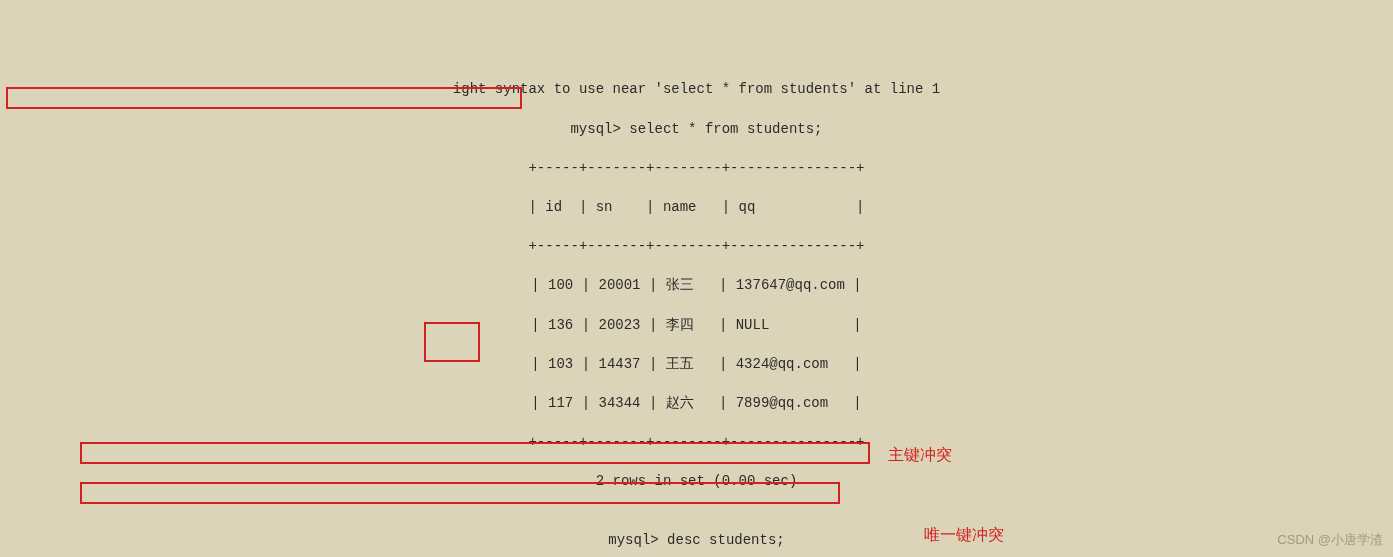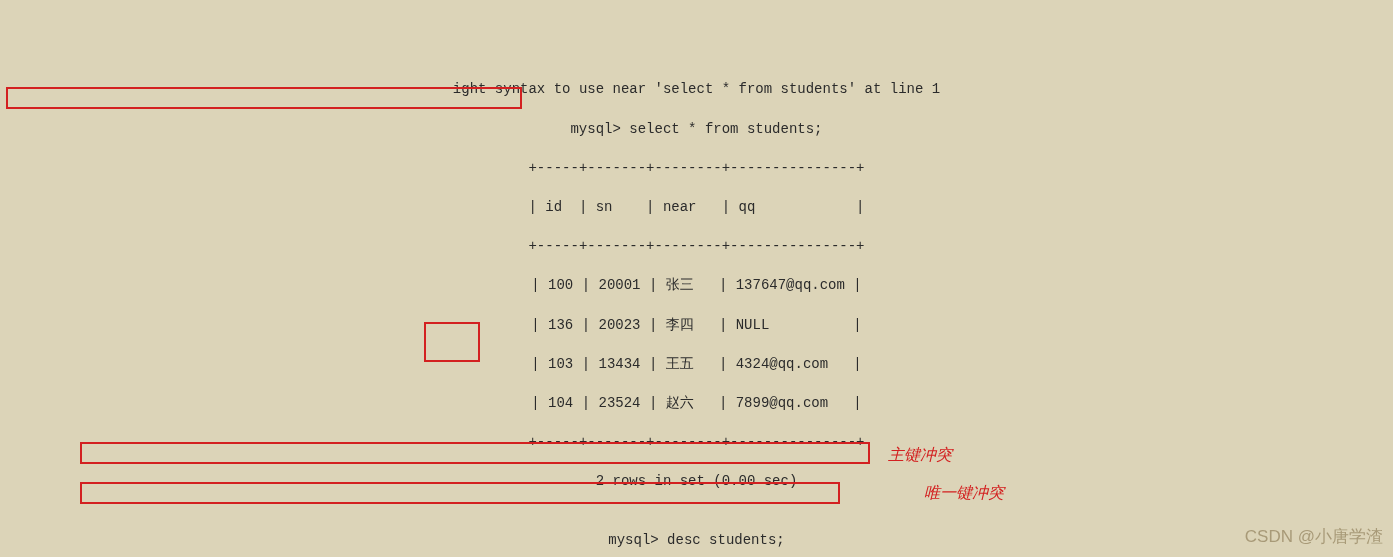--- a/index.html
+++ b/index.html
@@ -30,46 +30,45 @@
       border: 2px solid #d32020;
       background: transparent;
       pointer-events: none;
     }
     .annotation {
       position: absolute;
       color: #d32020;
       font-size: 16px;
       font-family: 'SimSun', 'Microsoft YaHei', sans-serif;
       white-space: nowrap;
-      font-style: italic;
     }
     .watermark {
       position: absolute;
       right: 10px;
       bottom: 8px;
       color: #a89a78;
-      font-size: 17px;
+      font-size: 13px;
       font-family: 'Microsoft YaHei', sans-serif;
       white-space: nowrap;
     }
   </style>
 </head>
 <body>
 
 
 
 <div class="line">ight syntax to use near 'select * from students' at line 1</div>
 <div class="line">mysql&gt; select * from students;</div>
 <div class="line">+-----+-------+--------+---------------+</div>
-<div class="line">| id  | sn    | near   | qq            |</div>
+<div class="line">| id  | sn    | name   | qq            |</div>
 <div class="line">+-----+-------+--------+---------------+</div>
 <div class="line">| 100 | 20001 | 张三   | 137647@qq.com |</div>
 <div class="line">| 136 | 20023 | 李四   | NULL          |</div>
-<div class="line">| 103 | 13434 | 王五   | 4324@qq.com   |</div>
-<div class="line">| 104 | 23524 | 赵六   | 7899@qq.com   |</div>
+<div class="line">| 103 | 14437 | 王五   | 4324@qq.com   |</div>
+<div class="line">| 117 | 34344 | 赵六   | 7899@qq.com   |</div>
 <div class="line">+-----+-------+--------+---------------+</div>
 <div class="line">2 rows in set (0.00 sec)</div>
 <div class="line"></div>
 <div class="line">mysql&gt; desc students;</div>
 
 
 
 
 
 
@@ -83,19 +82,19 @@
 
 
 
 <div class="highlight-box" style="top:87px; left:6px; width:516px; height:22px;"></div>
 <div class="highlight-box" style="top:322px; left:424px; width:56px; height:40px;"></div>
 <div class="highlight-box" style="top:442px; left:80px; width:790px; height:22px;"></div>
 <div class="highlight-box" style="top:482px; left:80px; width:760px; height:22px;"></div>
 
 
 <div class="annotation" style="top:444px; left:888px;">主键冲突</div>
-<div class="annotation" style="top:482px; left:888px;padding-left:36px;">唯一键冲突</div>
+<div class="annotation" style="top:524px; left:888px;padding-left:36px;">唯一键冲突</div>
 
 
 <div class="watermark">CSDN @小唐学渣</div>
 
 
 
 
 </body></html>

